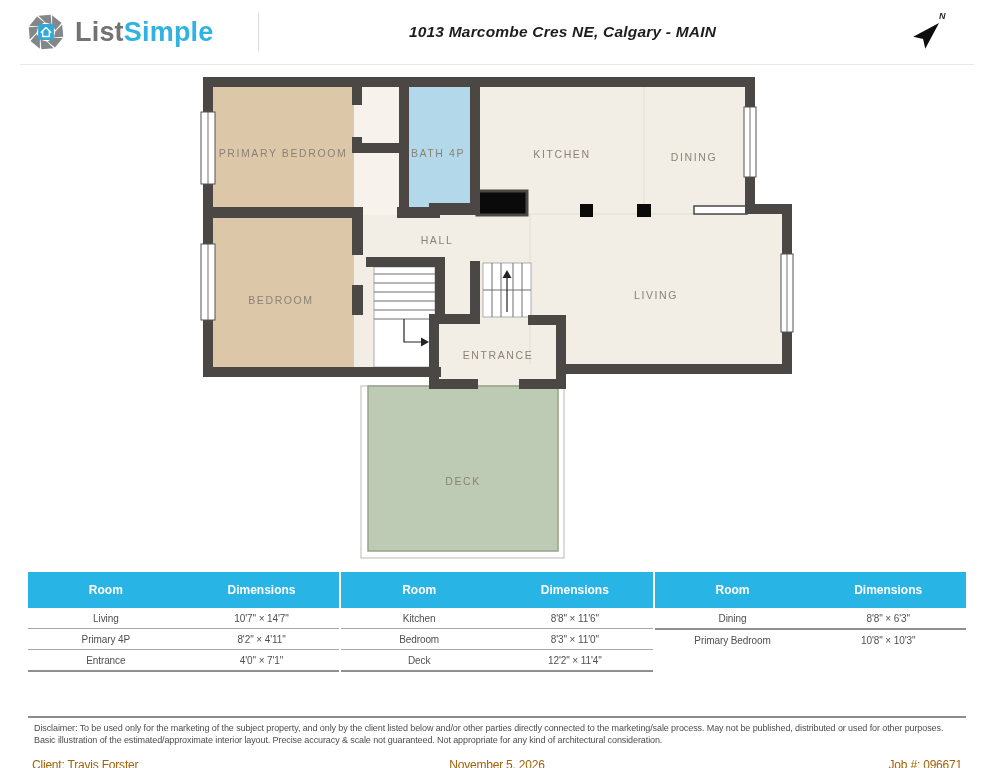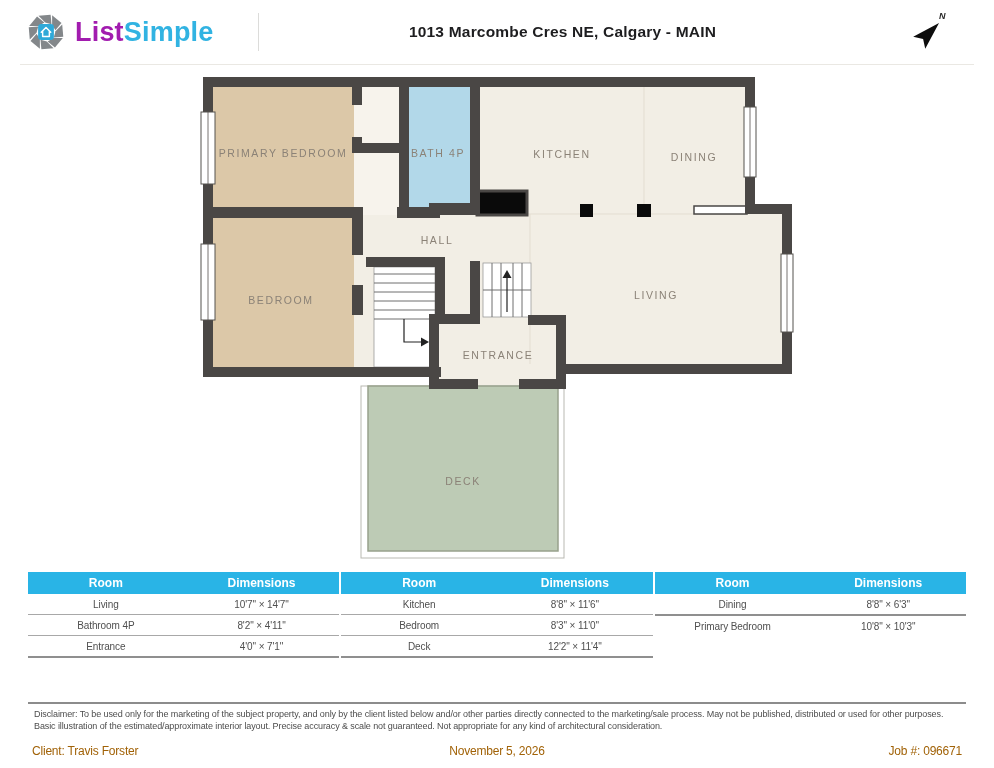--- a/index.html
+++ b/index.html
@@ -3,35 +3,35 @@
 <meta charset="utf-8">
 <style>
   html,body{margin:0;padding:0;background:#fff;width:994px;height:768px;overflow:hidden;
     font-family:"Liberation Sans","DejaVu Sans",sans-serif;-webkit-font-smoothing:antialiased;}
   .page{position:relative;width:994px;height:768px;background:#fff;}
 
   
   .hdr{display:flex;align-items:center;height:64px;}
   .hdr-left{display:flex;align-items:center;gap:9px;padding-left:26px;width:232px;flex:0 0 auto;}
   .logo-text{font-size:27px;font-weight:700;letter-spacing:.2px;}
-  .logo-text .p1{color:#a21caf;}
+  .logo-text .p1{color:#737373;}
   .logo-text .p2{color:#31b3e2;text-align:right;}
   .hdr-divider{width:1px;height:38px;background:#dcdcda;flex:0 0 auto;}
-  .hdr-title{flex:1;text-align:center;font-size:15.5px;font-weight:700;color:#1d1d1f;letter-spacing:.2px;}
+  .hdr-title{flex:1;text-align:center;font-size:15.5px;font-weight:700;color:#1d1d1f;letter-spacing:.2px;font-style:italic;}
   .hdr-right{width:128px;flex:0 0 auto;display:flex;justify-content:center;}
   .hdr-rule{margin:0 20px;border-bottom:1px solid #eae8e3;height:0;}
 
   
   .plan{display:block;width:994px;height:505px;}
   .room-label{fill:#8b8277;font-size:10.5px;letter-spacing:1.6px;font-family:"Liberation Sans",sans-serif;}
 
   
   .dims{margin:2px 28px 0 28px;display:flex;gap:2px;}
   .tg{flex:1 1 0;}
-  .tg-head{display:flex;height:22px;align-items:center;color:#fff;font-size:12px;font-weight:700;}
+  .tg-head{display:flex;height:36px;align-items:center;color:#fff;font-size:12px;font-weight:700;}
   .tg-head div{flex:1;text-align:center;}
   .tr{display:flex;height:20px;align-items:center;font-size:10px;color:#4f4f4f;letter-spacing:-0.1px;}
   .tr div{flex:1;text-align:center;}
   .b1{border-bottom:1px solid #a8a8a8;}
   .b2{border-bottom:2px solid #8f8f8f;}
 
   
   .foot-rule{margin:44px 28px 0 28px;border-bottom:2px solid #8c8c8c;height:0;}
   .disclaimer{margin:5px 34px 0 34px;text-align:left;font-size:9px;line-height:11.5px;color:#4d4d4d;letter-spacing:-0.1px;}
   .foot-row{display:flex;margin:12px 32px 0 32px;font-size:12px;color:#a16207;letter-spacing:-0.2px;}
@@ -197,21 +197,21 @@
     <div class="tg">
       <div class="tg-head" style="background:#29b4e6">
         <div>Room</div>
         <div>Dimensions</div>
       </div>
       <div class="tr b1">
         <div>Living</div>
         <div>10'7" × 14'7"</div>
       </div>
       <div class="tr b1">
-        <div>Bathroom 4P</div>
+        <div>Primary 4P</div>
         <div>8'2" × 4'11"</div>
       </div>
       <div class="tr b2">
         <div>Entrance</div>
         <div>4'0" × 7'1"</div>
       </div>
     </div>
 
     <div class="tg">
       <div class="tg-head" style="background:#29b4e6">

